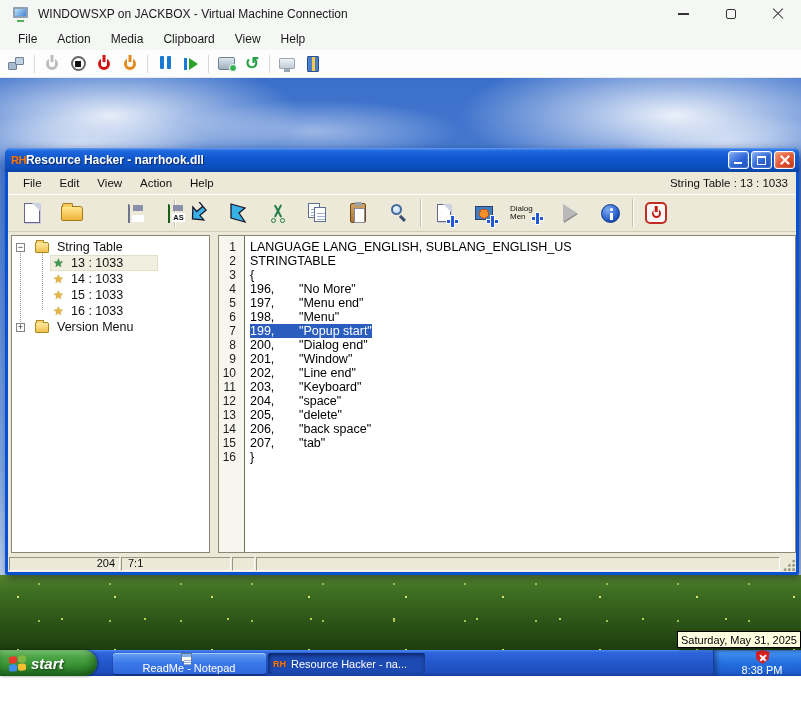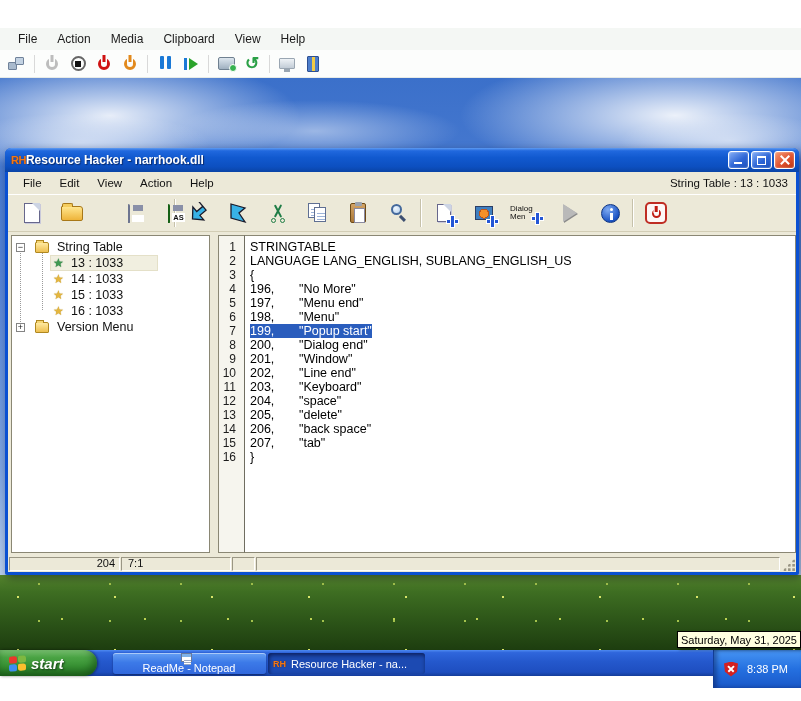--- a/index.html
+++ b/index.html
@@ -200,24 +200,24 @@
               color:#fff; font-size:11px; padding:0 6px 0 5px; overflow:hidden; white-space:nowrap; }
   .task-btn.inactive { left:113px; width:153px; background:linear-gradient(180deg,#66a0f4 0%,#3c7ae8 45%,#3168dd 100%);
                        box-shadow:inset 0 1px 0 rgba(255,255,255,.45), 0 1px 2px rgba(0,0,20,.4);flex-direction:column; }
   .task-btn.active { left:268px; width:157px; background:#1c4ab2;
                      box-shadow:inset 1px 2px 4px rgba(0,0,30,.6); }
   .i-notepad { position:relative; width:11px; height:14px; background:#fff; border:1px solid #6a7a9a; margin-right:6px; }
   .i-notepad::before { content:""; position:absolute; left:0; top:0; width:100%; height:3px; background:#7fb2e8; }
   .i-notepad::after { content:""; position:absolute; left:2px; top:5px; width:7px; height:6px;
                       background:repeating-linear-gradient(#fff 0 1px,#9aa8c0 1px 2px); }
   .task-rh-ico { font-size:9px; font-weight:bold; color:#f07818; text-shadow:0 0 1px #5a2000; margin-right:5px; }
-  .tray { position:absolute; right:0; top:0; width:88px; height:38px;
+  .tray { position:absolute; right:0; top:0; width:88px; height:26px;
           background:linear-gradient(180deg,#4795f4 0%,#2470e0 50%,#1a58c8 100%);
           border-left:1px solid #123e96; box-shadow:inset 3px 0 4px rgba(0,0,40,.35);
-          display:flex; align-items:center; color:#fff; font-size:11px; }
+          display:flex; align-items:center; color:#fff; font-size:11px;flex-direction:column; }
   .i-shield { position:relative; width:14px; height:15px; margin-left:10px; background:#d42020;
               clip-path:polygon(50% 0,100% 14%,93% 68%,50% 100%,7% 68%,0 14%); }
   .i-shield::before,.i-shield::after { content:""; position:absolute; left:3px; top:6.5px; width:8px; height:1.6px; background:#fff; }
   .i-shield::before { transform:rotate(45deg);} .i-shield::after { transform:rotate(-45deg);}
   .tray-time { margin-left:9px; }
 
   
   .vm-statusbar { position:absolute; left:0; top:676px; width:801px; height:25px; background:#f1f1f1;
                   border-top:1px solid #d7d7d7; display:flex; align-items:center; font-size:12px; color:#111; }
   .vs-text { margin-left:8px; }
@@ -231,20 +231,38 @@
   .i-lock { position:relative; width:13px; height:10px; margin-top:4px; background:linear-gradient(#f2c545,#c9920e);
             border:1px solid #9a7008; border-radius:1.5px; }
   .i-lock::before { content:""; position:absolute; left:2px; top:-6px; width:7px; height:7px;
                     border:2px solid #cf9a12; border-bottom:none; border-radius:4px 4px 0 0; }
 </style>
 </head>
 <body>
 
 <div id="stage">
 
+  <div class="vm-titlebar">
+    <div class="vm-appicon">
+        <i class="scr"></i>
+        <i class="base"></i>
+      </div>
+    <span class="vm-title">WINDOWSXP on JACKBOX - Virtual Machine Connection</span>
+    <div class="vm-controls">
+      <div class="vm-ctl">
+          <i class="g-min"></i>
+        </div>
+      <div class="vm-ctl">
+          <i class="g-max"></i>
+        </div>
+      <div class="vm-ctl">
+          <i class="g-x"></i>
+        </div>
+    </div>
+  </div>
 
   <div class="vm-menubar">
     <span class="vm-menu">File</span>
     <span class="vm-menu">Action</span>
     <span class="vm-menu">Media</span>
     <span class="vm-menu">Clipboard</span>
     <span class="vm-menu">View</span>
     <span class="vm-menu">Help</span>
   </div>
 
@@ -461,22 +479,22 @@
           <div class="g-num">10</div>
           <div class="g-num">11</div>
           <div class="g-num">12</div>
           <div class="g-num">13</div>
           <div class="g-num">14</div>
           <div class="g-num">15</div>
           <div class="g-num">16</div>
         </div>
 
         <div class="rh-editor">
+          <div class="e-line"><span class="e-wrap"><span class="e-c1">LANGUAGE LANG_ENGLISH, SUBLANG_ENGLISH_US</span></span></div>
           <div class="e-line"><span class="e-wrap"><span class="e-c1">STRINGTABLE</span></span></div>
-          <div class="e-line"><span class="e-wrap"><span class="e-c1">LANGUAGE LANG_ENGLISH, SUBLANG_ENGLISH_US</span></span></div>
           <div class="e-line"><span class="e-wrap"><span class="e-c1">{</span></span></div>
           <div class="e-line tabbed"><span class="e-wrap"><span class="e-c1">196,</span><span class="e-c2">"No More"</span></span></div>
           <div class="e-line tabbed"><span class="e-wrap"><span class="e-c1">197,</span><span class="e-c2">"Menu end"</span></span></div>
           <div class="e-line tabbed"><span class="e-wrap"><span class="e-c1">198,</span><span class="e-c2">"Menu"</span></span></div>
           <div class="e-line tabbed sel"><span class="e-wrap"><span class="e-c1">199,</span><span class="e-c2">"Popup start"</span></span></div>
           <div class="e-line tabbed"><span class="e-wrap"><span class="e-c1">200,</span><span class="e-c2">"Dialog end"</span></span></div>
           <div class="e-line tabbed"><span class="e-wrap"><span class="e-c1">201,</span><span class="e-c2">"Window"</span></span></div>
           <div class="e-line tabbed"><span class="e-wrap"><span class="e-c1">202,</span><span class="e-c2">"Line end"</span></span></div>
           <div class="e-line tabbed"><span class="e-wrap"><span class="e-c1">203,</span><span class="e-c2">"Keyboard"</span></span></div>
           <div class="e-line tabbed"><span class="e-wrap"><span class="e-c1">204,</span><span class="e-c2">"space"</span></span></div>

